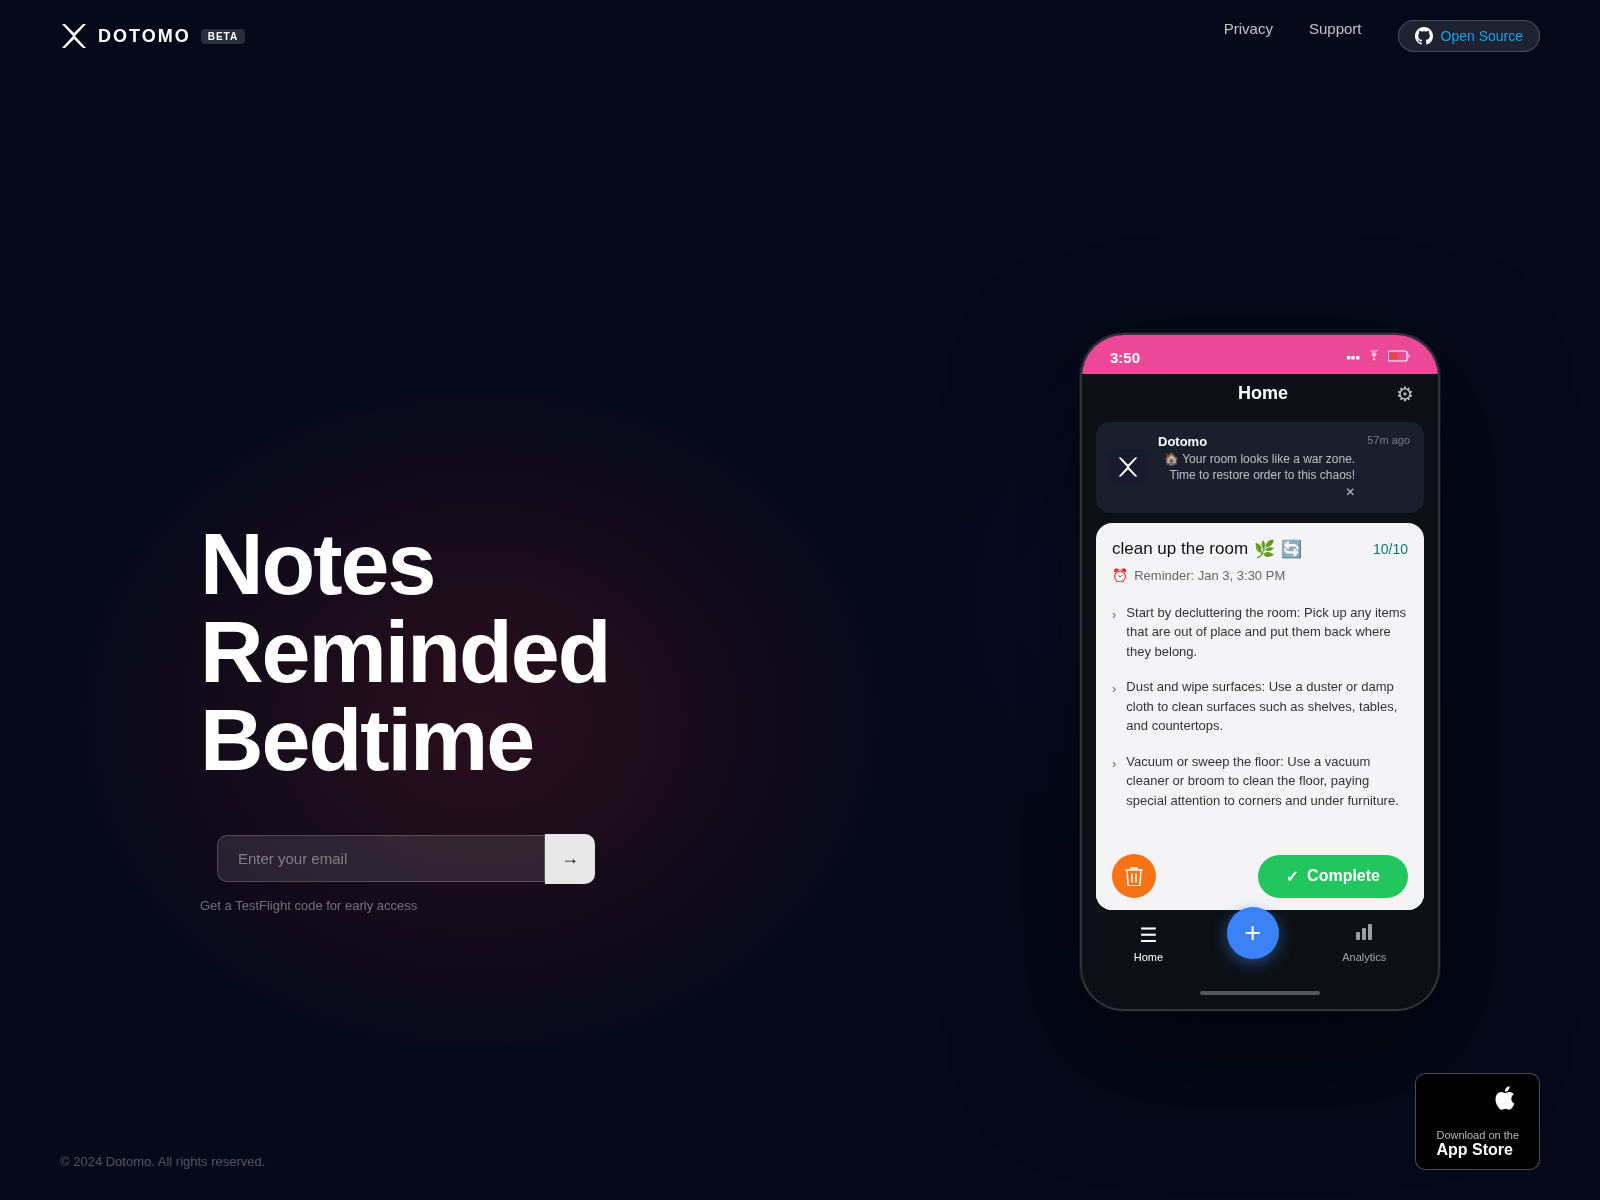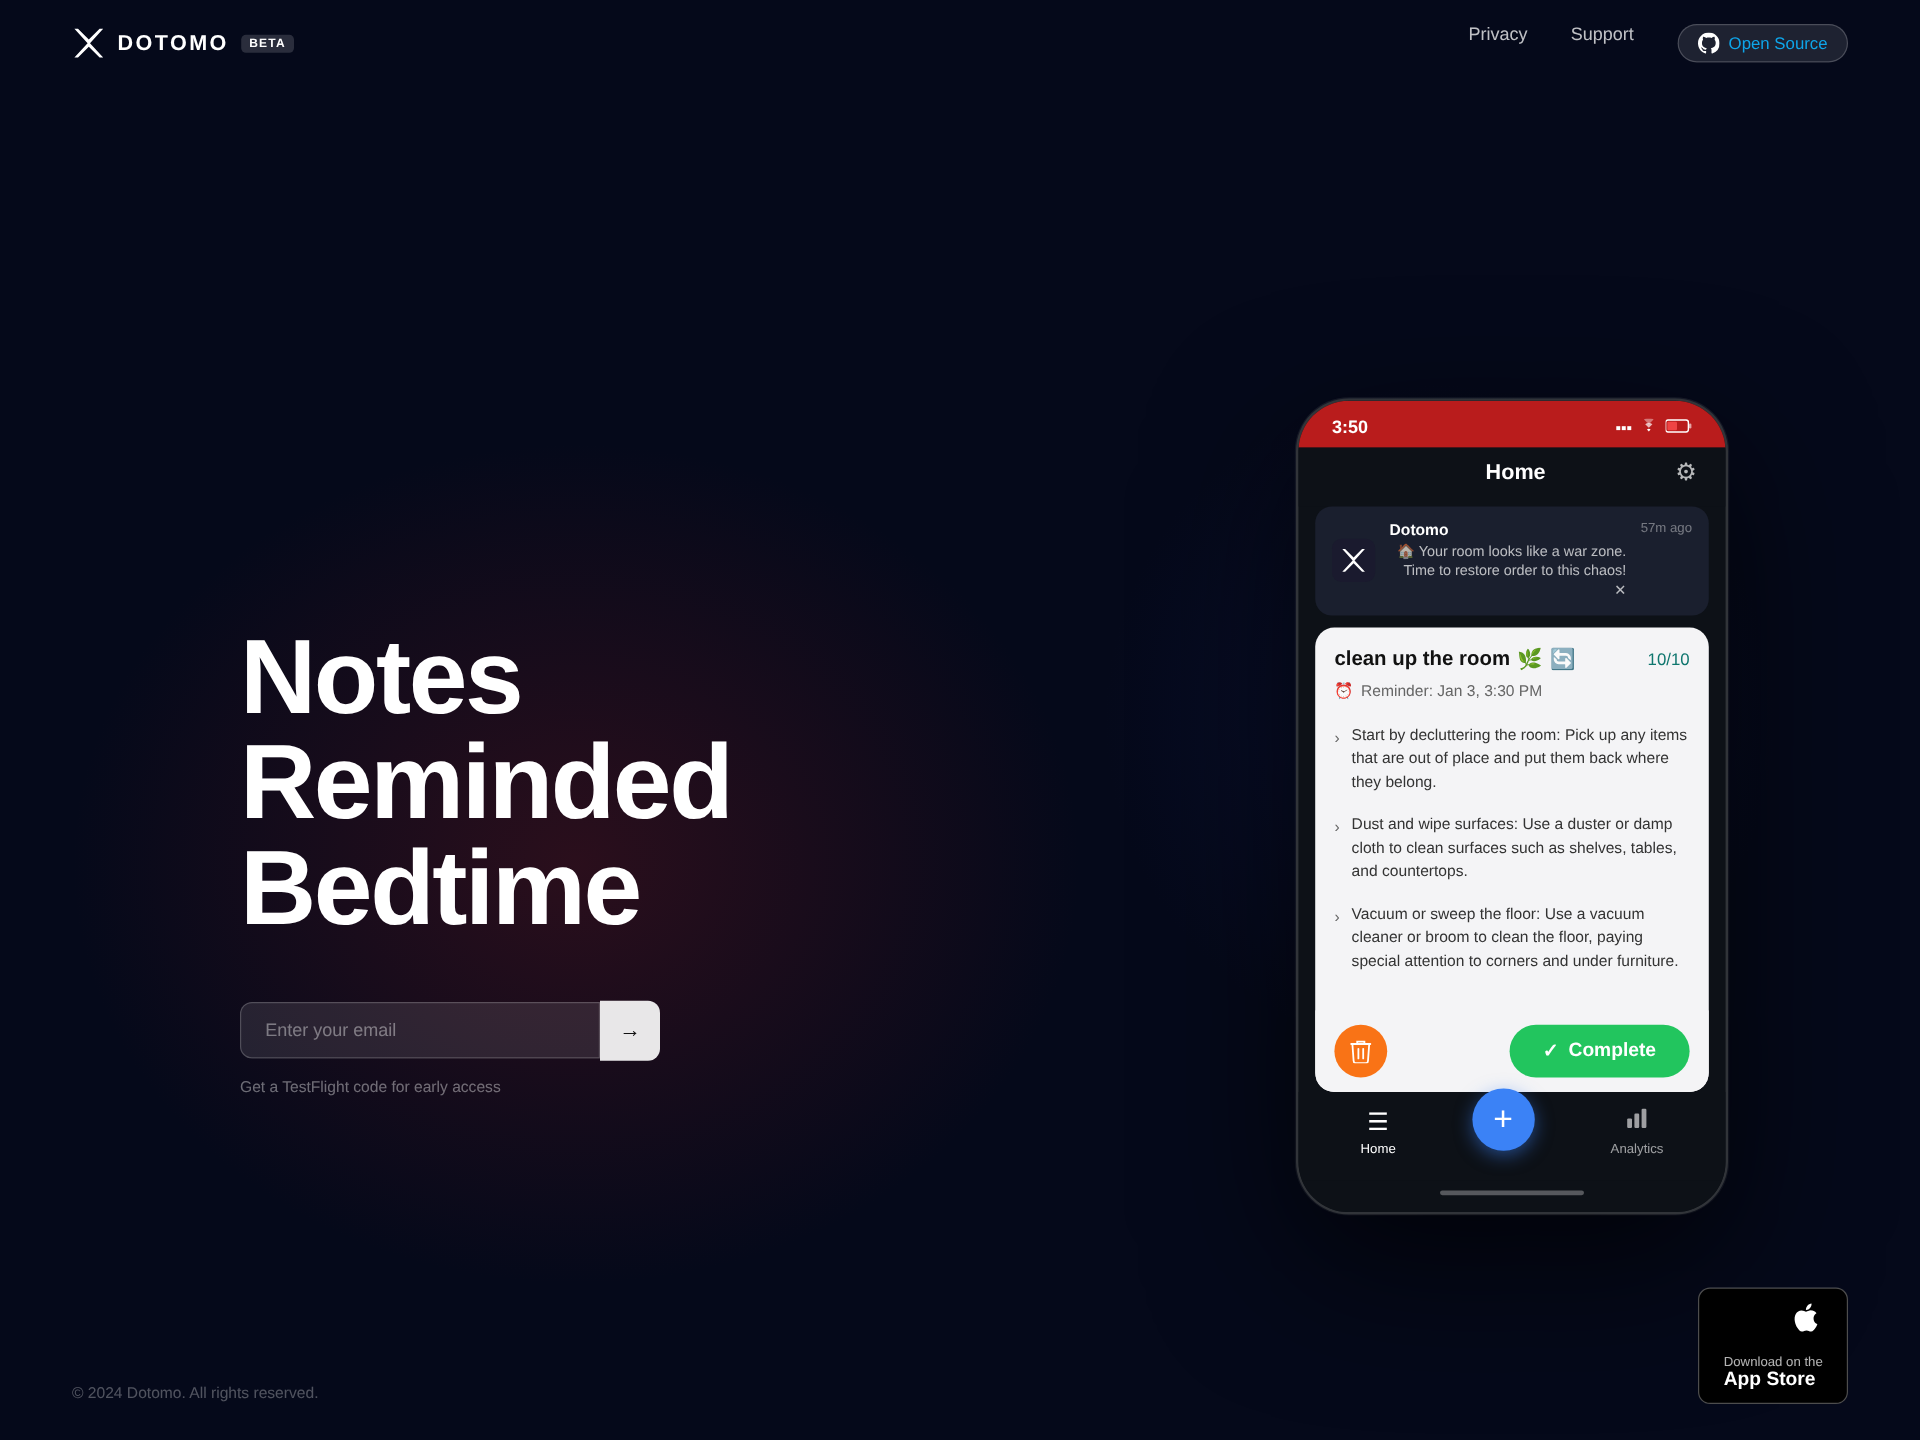--- a/index.html
+++ b/index.html
@@ -129,22 +129,23 @@
       margin-bottom: 14px;
     }
 
     .email-input {
       background: rgba(255,255,255,0.1);
       border: 1px solid rgba(255,255,255,0.2);
       border-radius: 10px 0 0 10px;
       padding: 14px 20px;
       color: #fff;
       font-size: 15px;
-      width: 300px;
+      width: 328px;
       outline: none;
+      margin-left: 17px;
     }
 
     .email-input::placeholder {
       color: rgba(255,255,255,0.4);
     }
 
     .email-submit {
       background: rgba(255,255,255,0.9);
       border: none;
       border-radius: 0 10px 10px 0;
@@ -181,21 +182,21 @@
         0 0 0 1px rgba(255,255,255,0.08);
       position: relative;
     }
 
     
     .status-bar {
       display: flex;
       justify-content: space-between;
       align-items: center;
       padding: 14px 28px 8px;
-      background: #b91c1c;
+      background: #ec4899;
     }
 
     .status-time {
       color: #fff;
       font-size: 15px;
       font-weight: 600;
     }
 
     .status-icons {
       display: flex;
@@ -283,21 +284,21 @@
 
     .task-card-header {
       padding: 16px 16px 8px;
       display: flex;
       justify-content: space-between;
       align-items: center;
     }
 
     .task-title {
       font-size: 17px;
-      font-weight: 700;
+      font-weight: 400;
       color: #111;
       display: flex;
       align-items: center;
       gap: 6px;
     }
 
     .task-count {
       color: #0f766e;
       font-size: 14px;
     }

